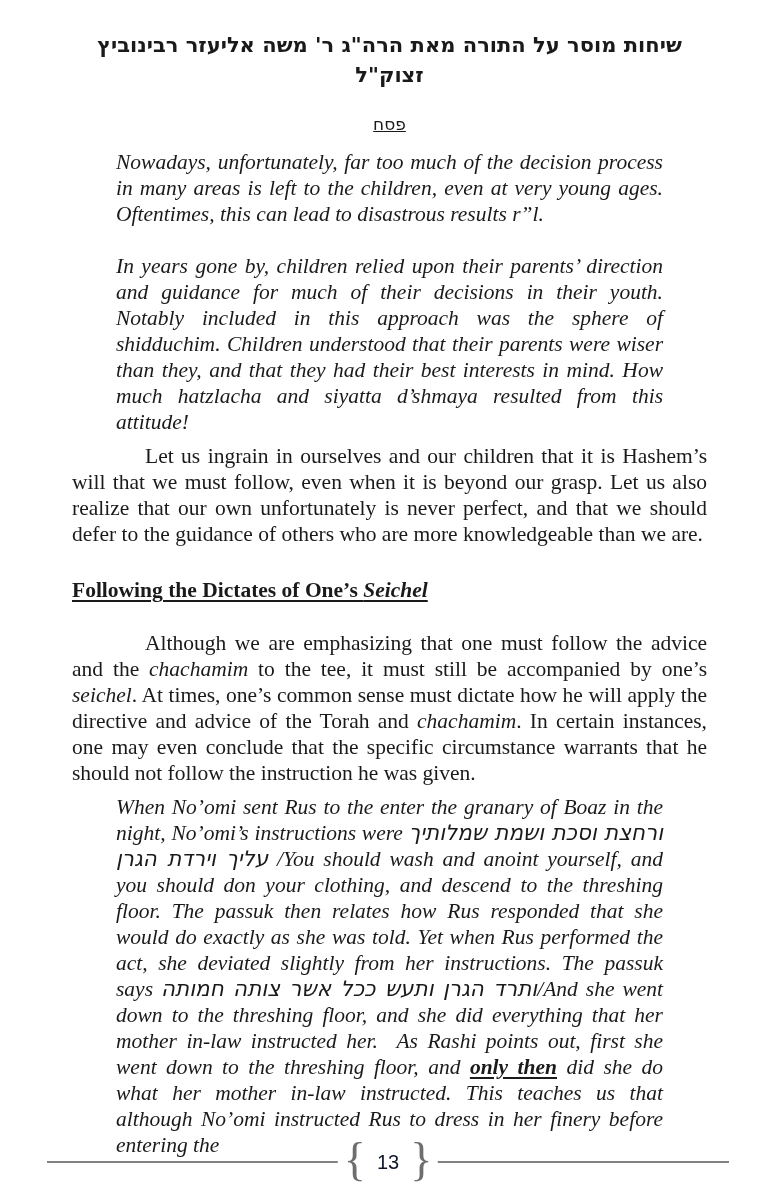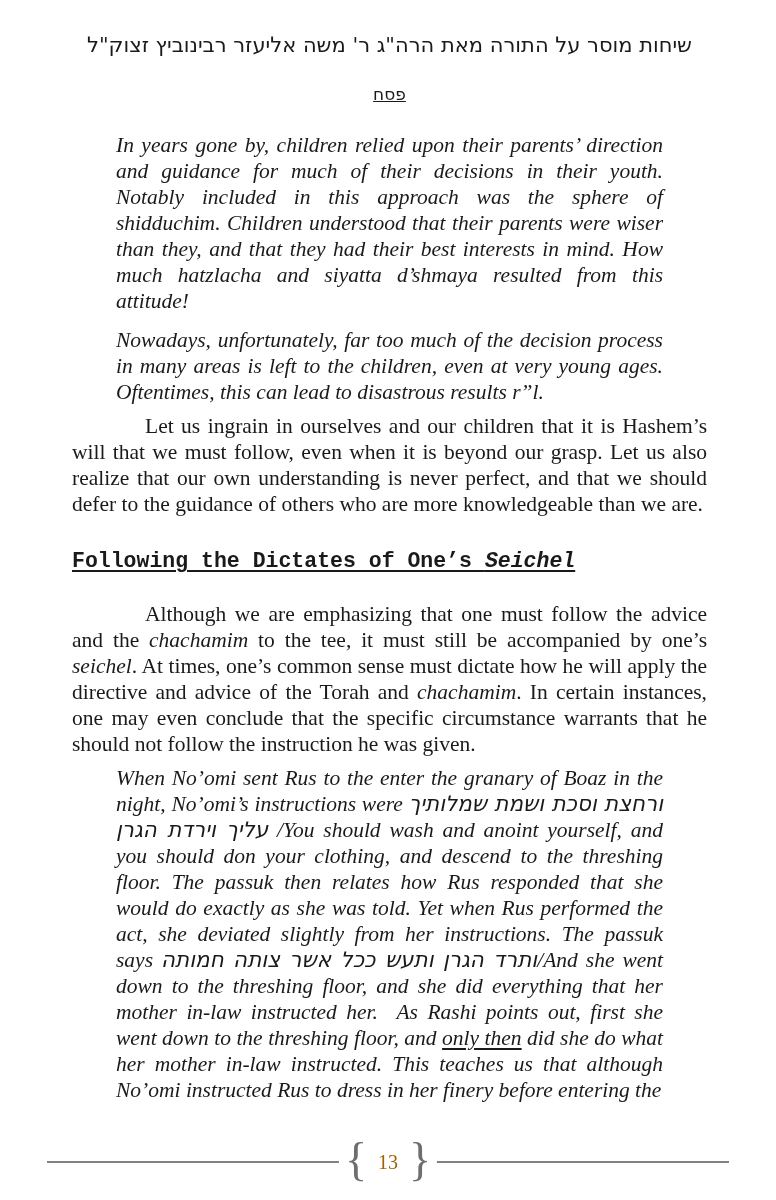--- a/index.html
+++ b/index.html
@@ -7,21 +7,21 @@
     position:relative;
     width:776px;height:1200px;
     background:#ffffff;
     overflow:hidden;
     color:#1a1a1a;
     font-family:"Liberation Serif","DejaVu Serif","DejaVu Sans",serif;
   }
   .content{position:absolute;left:72px;top:30px;width:635px;}
   .hebrew-title{
     margin:0;text-align:center;direction:rtl;
-    font-size:21px;line-height:30px;font-weight:400;
+    font-size:21px;line-height:30px;font-weight:700;
     font-family:"DejaVu Serif","DejaVu Sans",serif;
   }
   .hebrew-subtitle{
     margin-top:22px;text-align:center;direction:rtl;
     font-size:17px;line-height:24px;font-weight:400;
     font-family:"DejaVu Serif","DejaVu Sans",serif;
     text-decoration:underline;
   }
   p{margin:0;}
   .quote{
@@ -39,26 +39,25 @@
   }
   .p1{margin-top:8px;}
   .heading{
     margin:29px 0 0 0;
     font-size:21.5px;line-height:28px;font-weight:700;
   }
   .heading-underline{
     text-decoration:underline;
     text-decoration-thickness:2px;
     text-underline-offset:3px;
-    font-family:Liberation Mono, monospace;
   }
   .p2{margin-top:26px;}
   .q3{margin-top:8px;}
   .it{font-style:italic;}
-  .ul{text-decoration:underline;text-decoration-thickness:1.5px;text-underline-offset:3px;}
+  .ul{text-decoration:underline;text-decoration-thickness:1.5px;text-underline-offset:3px;font-weight:bold;}
   .heb{
     direction:rtl;unicode-bidi:isolate;
     font-family:"DejaVu Serif","DejaVu Sans",serif;
   }
   .footer-rule{
     position:absolute;left:47px;top:1161px;width:682px;
     border-top:2px solid #828282;
   }
   .page-num-box{
     position:absolute;top:1138px;left:388px;
@@ -67,39 +66,39 @@
     padding:0 6px;
     height:48px;
     display:flex;align-items:center;gap:11px;
   }
   .bracket{
     font-size:46px;line-height:46px;color:#6e6e6e;
     font-family:"Liberation Serif","DejaVu Serif",serif;
     transform:translateY(-2px);
   }
   .page-num{
-    font-size:20px;color:#a16207;
-    font-family:Liberation Serif, serif;
+    font-size:20px;color:#0f172a;
+    font-family:Liberation Sans, sans-serif;
   }
 </style>
 </head>
 <body>
 
 <div class="page">
   <div class="content">
 
     <div class="hebrew-title" dir="rtl">שיחות מוסר על התורה מאת הרה"ג ר' משה אליעזר רבינוביץ זצוק"ל</div>
 
     <div class="hebrew-subtitle" dir="rtl">פסח</div>
 
+    <p class="quote q2">Nowadays, unfortunately, far too much of the decision process in many areas is left to the children, even at very young ages. Oftentimes, this can lead to disastrous results r”l.</p>
+
     <p class="quote q1">In years gone by, children relied upon their parents’ direction and guidance for much of their decisions in their youth. Notably included in this approach was the sphere of shidduchim. Children understood that their parents were wiser than they, and that they had their best interests in mind. How much hatzlacha and siyatta d’shmaya resulted from this attitude!</p>
 
-    <p class="quote q2">Nowadays, unfortunately, far too much of the decision process in many areas is left to the children, even at very young ages. Oftentimes, this can lead to disastrous results r”l.</p>
-
-    <p class="body-para p1">Let us ingrain in ourselves and our children that it is Hashem’s will that we must follow, even when it is beyond our grasp. Let us also realize that our own understanding is never perfect, and that we should defer to the guidance of others who are more knowledgeable than we are.</p>
+    <p class="body-para p1">Let us ingrain in ourselves and our children that it is Hashem’s will that we must follow, even when it is beyond our grasp. Let us also realize that our own unfortunately is never perfect, and that we should defer to the guidance of others who are more knowledgeable than we are.</p>
 
     <h2 class="heading"><span class="heading-underline"><span>Following the Dictates of One’s </span><span class="it">Seichel</span></span></h2>
 
     <p class="body-para p2"><span>Although we are emphasizing that one must follow the advice and the </span><span class="it">chachamim</span><span> to the tee, it must still be accompanied by one’s </span><span class="it">seichel</span><span>. At times, one’s common sense must dictate how he will apply the directive and advice of the Torah and </span><span class="it">chachamim</span><span>. In certain instances, one may even conclude that the specific circumstance warrants that he should not follow the instruction he was given.</span></p>
 
     <p class="quote q3"><span>When No’omi sent Rus to the enter the granary of Boaz in the night, No’omi’s instructions were </span><span class="heb" dir="rtl">ורחצת וסכת ושמת שמלותיך עליך וירדת הגרן</span><span> /You should wash and anoint yourself, and you should don your clothing, and descend to the threshing floor. The passuk then relates how Rus responded that she would do exactly as she was told. Yet when Rus performed the act, she deviated slightly from her instructions. The passuk says </span><span class="heb" dir="rtl">ותרד הגרן ותעש ככל אשר צותה חמותה</span><span>/And she went down to the threshing floor, and she did everything that her mother in-law instructed her.&nbsp; As Rashi points out, first she went down to the threshing floor, and </span><span class="ul">only then</span><span> did she do what her mother in-law instructed. This teaches us that although No’omi instructed Rus to dress in her finery before entering the</span></p>
 
   </div>
 
   <div class="footer-rule"></div>

